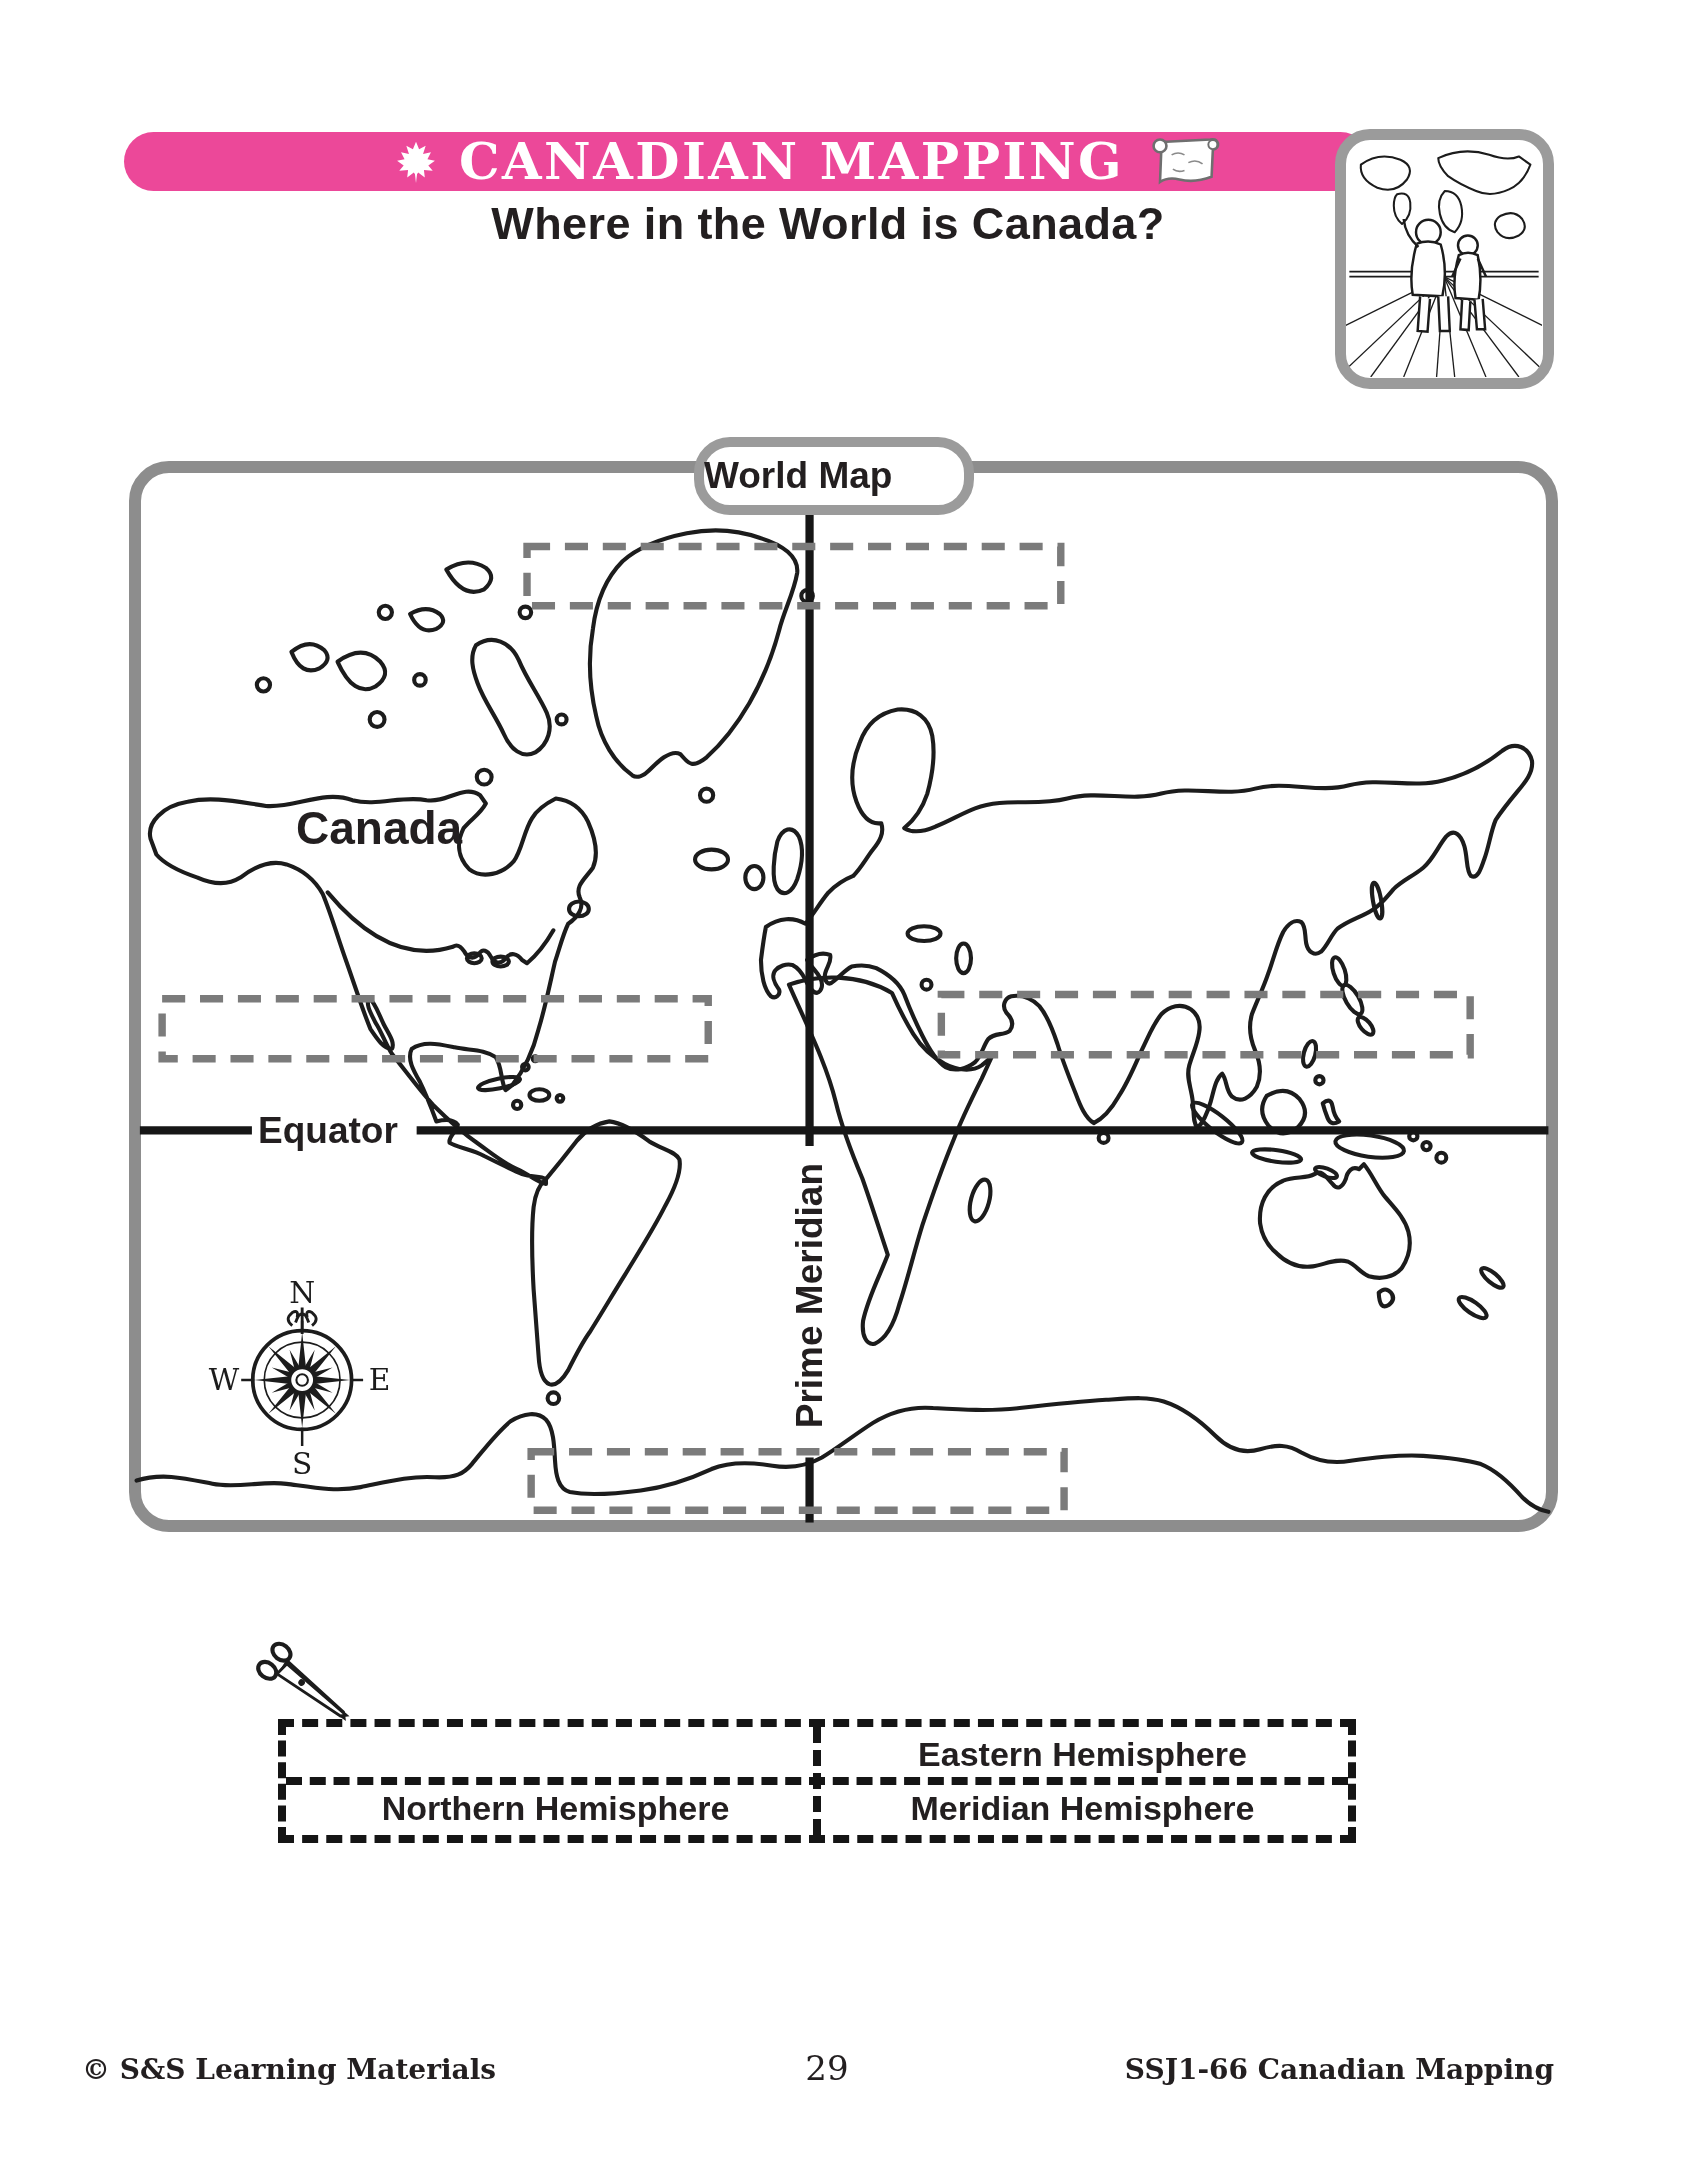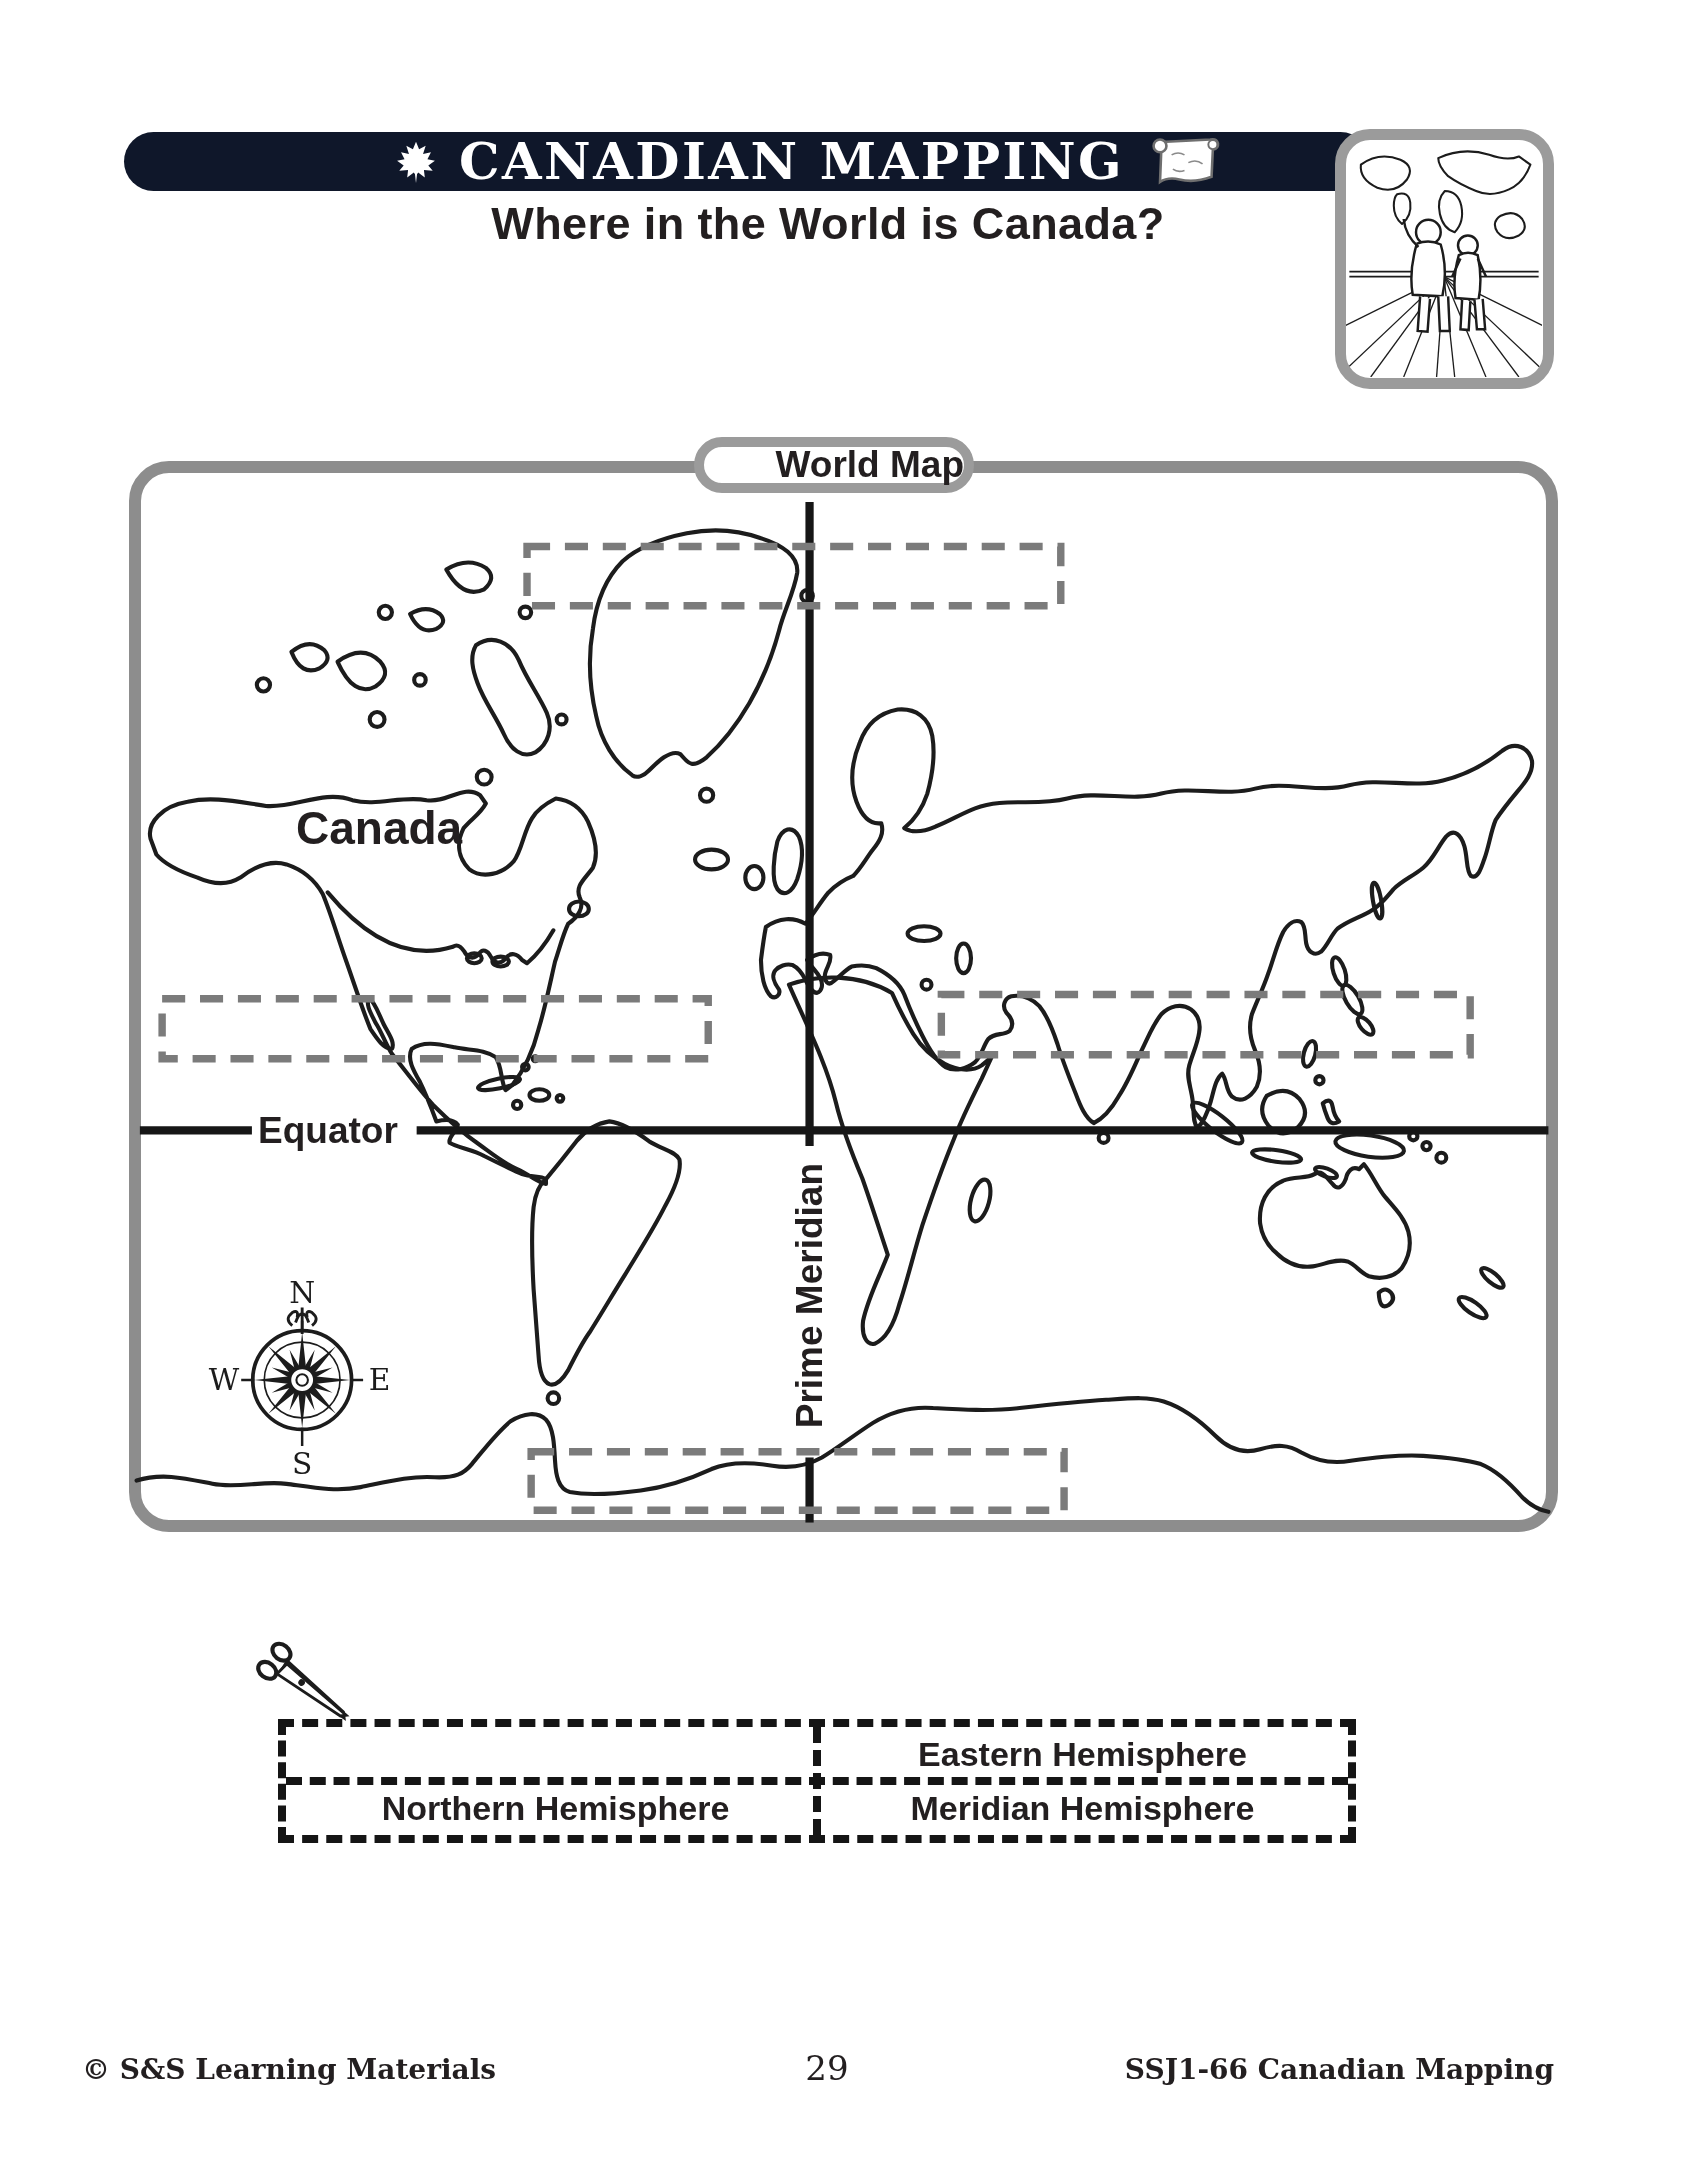--- a/index.html
+++ b/index.html
@@ -1,42 +1,42 @@
 <!DOCTYPE html>
 <html style="font-size:13px"><head>
 <meta charset="utf-8">
 <style>
   html,body{margin:0;padding:0;background:#e8e8e8;}
   .page{position:relative;width:1687px;height:2183px;background:#ffffff;overflow:hidden;
         font-family:"Liberation Sans",sans-serif;color:#231f20;}
 
   
-  .banner{position:absolute;left:124px;top:132px;width:1246px;height:59px;background:#0f172a;
+  .banner{position:absolute;left:124px;top:132px;width:1246px;height:59px;background:#ec4899;
           border-radius:31px;display:flex;align-items:center;justify-content:center;padding-left:124px;box-sizing:border-box;}
   .banner-title{color:#ffffff;font-family:"DejaVu Serif","Liberation Serif",serif;font-weight:bold;
                 font-size:51px;letter-spacing:2.5px;white-space:nowrap;line-height:1;}
   .banner .leaf{margin-right:21.4px;}
   .banner .scroll{margin-left:21.4px;}
 
   
   .illus{position:absolute;left:1335px;top:129px;width:219px;height:260px;background:#ffffff;
          border:11.5px solid #9b9b9b;border-radius:35px;box-sizing:border-box;overflow:hidden;}
 
   
   .page-title{position:absolute;left:0;top:198px;width:1656px;text-align:center;
               font-size:45px;font-weight:bold;letter-spacing:0.4px;}
   .instructions{position:absolute;left:130px;top:272px;width:1104px;font-size:37px;line-height:1.2;font-weight:400;}
 
   
   .map-box{position:absolute;left:129px;top:461px;width:1429px;height:1071px;
            border:12.4px solid #8d8d8d;border-radius:40px;box-sizing:border-box;background:#ffffff;}
   .map-svg{position:absolute;left:130px;top:472px;width:1425px;height:1055px;}
-  .pill{position:absolute;left:694px;top:437px;width:280px;height:56px;background:#ffffff;
+  .pill{position:absolute;left:694px;top:437px;width:280px;height:78px;background:#ffffff;
         border:10.7px solid #9b9b9b;border-radius:36px;box-sizing:border-box;
-        display:flex;align-items:center;justify-content:flex-end;font-size:37px;font-weight:bold;}
+        display:flex;align-items:center;justify-content:flex-start;font-size:37px;font-weight:bold;}
   .lbl{position:absolute;font-weight:bold;white-space:nowrap;}
   .lbl-canada{left:296px;top:801px;font-size:46px;}
   .lbl-equator{left:258px;top:1110px;font-size:37px;}
   .lbl-pm{left:788px;top:1144px;width:43px;height:303px;font-size:37px;
           display:flex;align-items:center;justify-content:center;}
   .lbl-pm span{writing-mode:vertical-rl;transform:rotate(180deg);white-space:nowrap;}
 
   
   .cut-grid{position:absolute;left:278px;top:1719px;width:1078px;height:124px;
             border:8.2px dashed #151515;box-sizing:border-box;}

